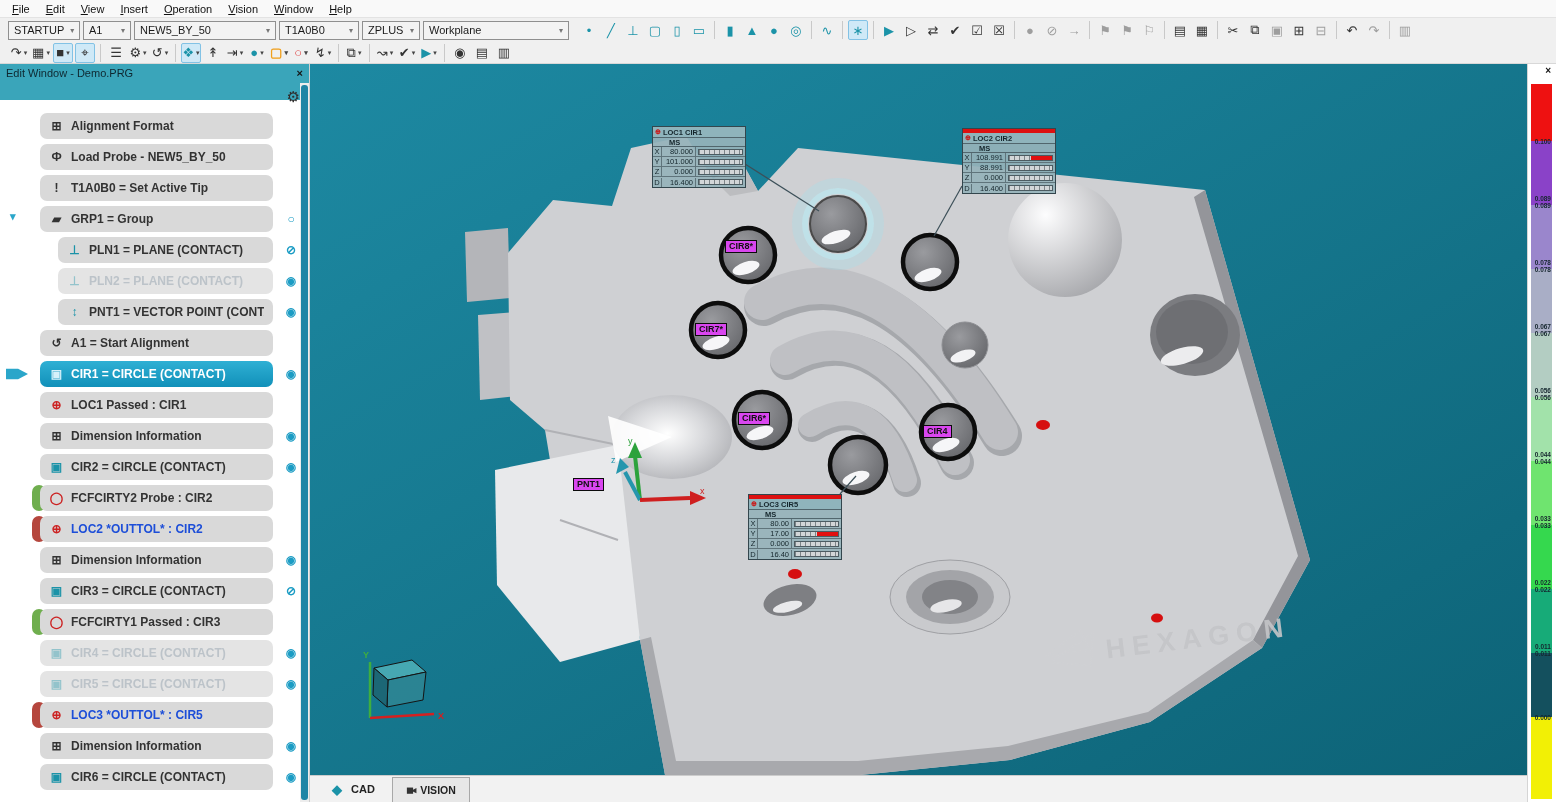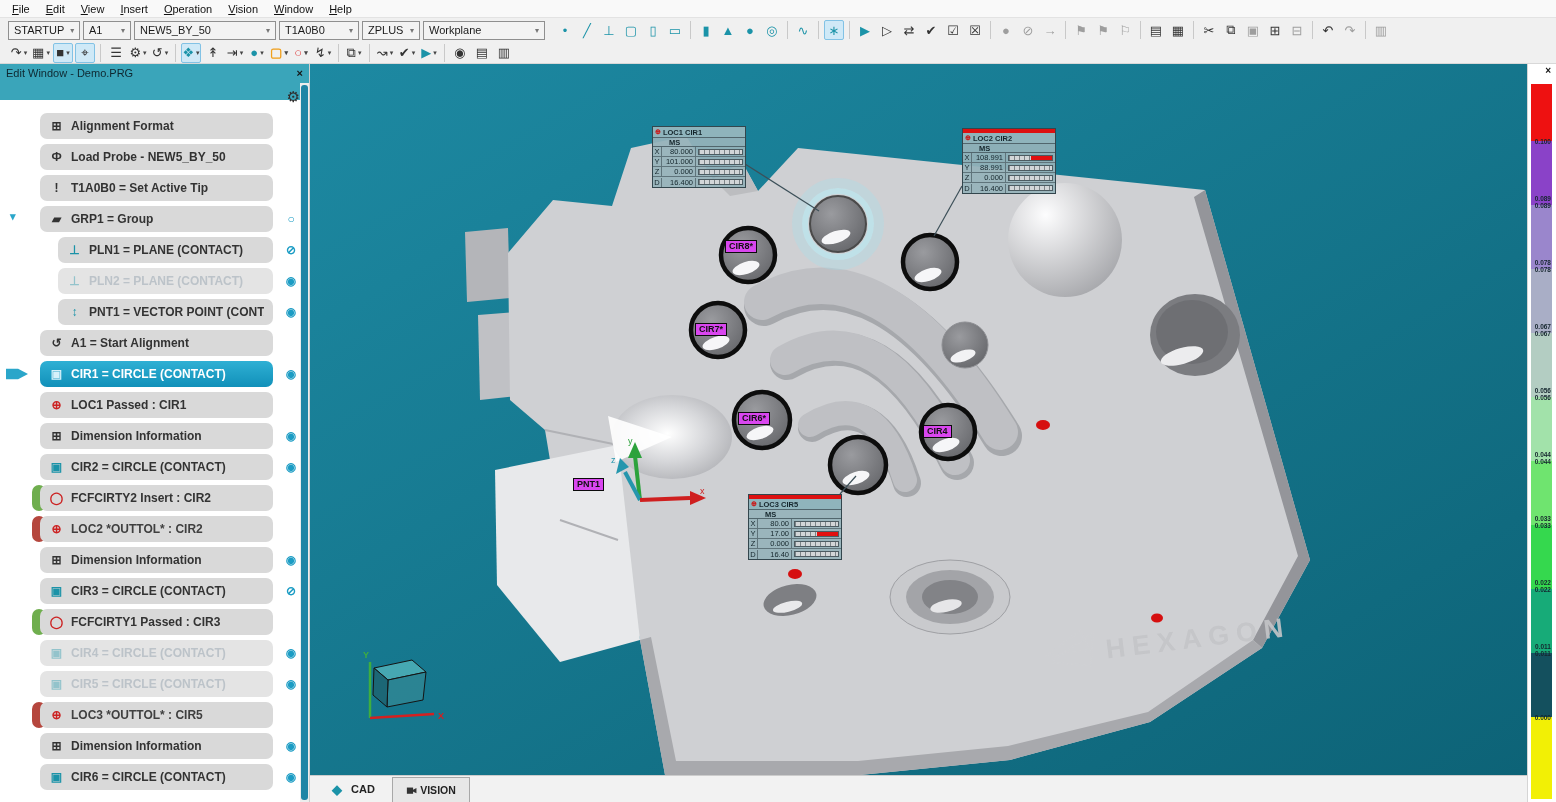--- a/index.html
+++ b/index.html
@@ -29,21 +29,21 @@
   .ew-title{height:36px;background:#3aa5ba;color:#0e2730;font-size:11px;line-height:18px;padding-left:6px;position:relative}
   .ew-close{position:absolute;right:6px;top:0;font-weight:bold;color:#151515;cursor:pointer}
   .ew-gear{position:absolute;right:9px;top:24px;font-size:15px;color:#2f2f2f}
   .ew-list{position:absolute;left:40px;right:36px;top:49px}
   .ew-item{position:relative;height:26px;margin-bottom:5px;border-radius:7px;background:#d9d9d9;display:flex;align-items:center;gap:7px;padding:0 9px;font-size:12px;font-weight:600;color:#333}
   .ew-item .lbl{white-space:nowrap;overflow:hidden;flex:1}
   .ind{margin-left:18px}
   .dim{background:#e4e4e4;color:#bcc3c9}
   .dim .ic{opacity:.4}
   .sel{background:linear-gradient(180deg,#2fb0d4,#1190b9);color:#fff}
-  .red-text .lbl{color:#404040}
+  .red-text .lbl{color:#1d4ed8}
   .sel .lbl{color:#fff}
   .ic{width:15px;text-align:center;font-size:12px;flex:none;color:#333}
   .teal-ic .ic{color:#1b93a8}
   .red-ic .ic{color:#cc2222}
   .sel .ic{color:#d6f1fa}
   [data-ic="dcc-mode-icon"]::before{content:"⇥"}
   [data-ic="dimension-format-icon"]::before{content:"⊞"}
   [data-ic="load-probe-icon"]::before{content:"Ф"}
   [data-ic="tip-icon"]::before{content:"!";font-weight:bold}
   [data-ic="group-icon"]::before{content:"▰"}
@@ -128,21 +128,21 @@
       </span>
       <span class="tdd" style="width:142px">
         <span>NEW5_BY_50</span>
       </span>
       <span class="tdd" style="width:80px">
         <span>T1A0B0</span>
       </span>
       <span class="tdd" style="width:58px">
         <span>ZPLUS</span>
       </span>
-      <span class="tdd" style="width:122px">
+      <span class="tdd" style="width:146px">
         <span>Workplane</span>
       </span>
     </span>
   <span style="display:flex;align-items:center;margin-left:6px">
 
   <span class="ti teal">•</span>
       <span class="ti teal">╱</span>
       <span class="ti teal">⊥</span>
       <span class="ti teal">▢</span>
       <span class="ti teal">▯</span>
@@ -316,21 +316,21 @@
 
         <span class="ic" data-ic="circle-feature-icon"></span>
         <span class="lbl">CIR2 = CIRCLE (CONTACT)</span>
 
         <span class="eye"></span>
       </div>
 
       <div class="ew-item bar-green red-ic" data-eye="">
 
         <span class="ic" data-ic="fcf-circle-icon"></span>
-        <span class="lbl">FCFCIRTY2 Insert : CIR2</span>
+        <span class="lbl">FCFCIRTY2 Probe : CIR2</span>
 
       </div>
 
       <div class="ew-item bar-red red-ic red-text" data-eye="">
 
         <span class="ic" data-ic="location-dimension-icon"></span>
         <span class="lbl">LOC2 *OUTTOL* : CIR2</span>
 
       </div>
 

